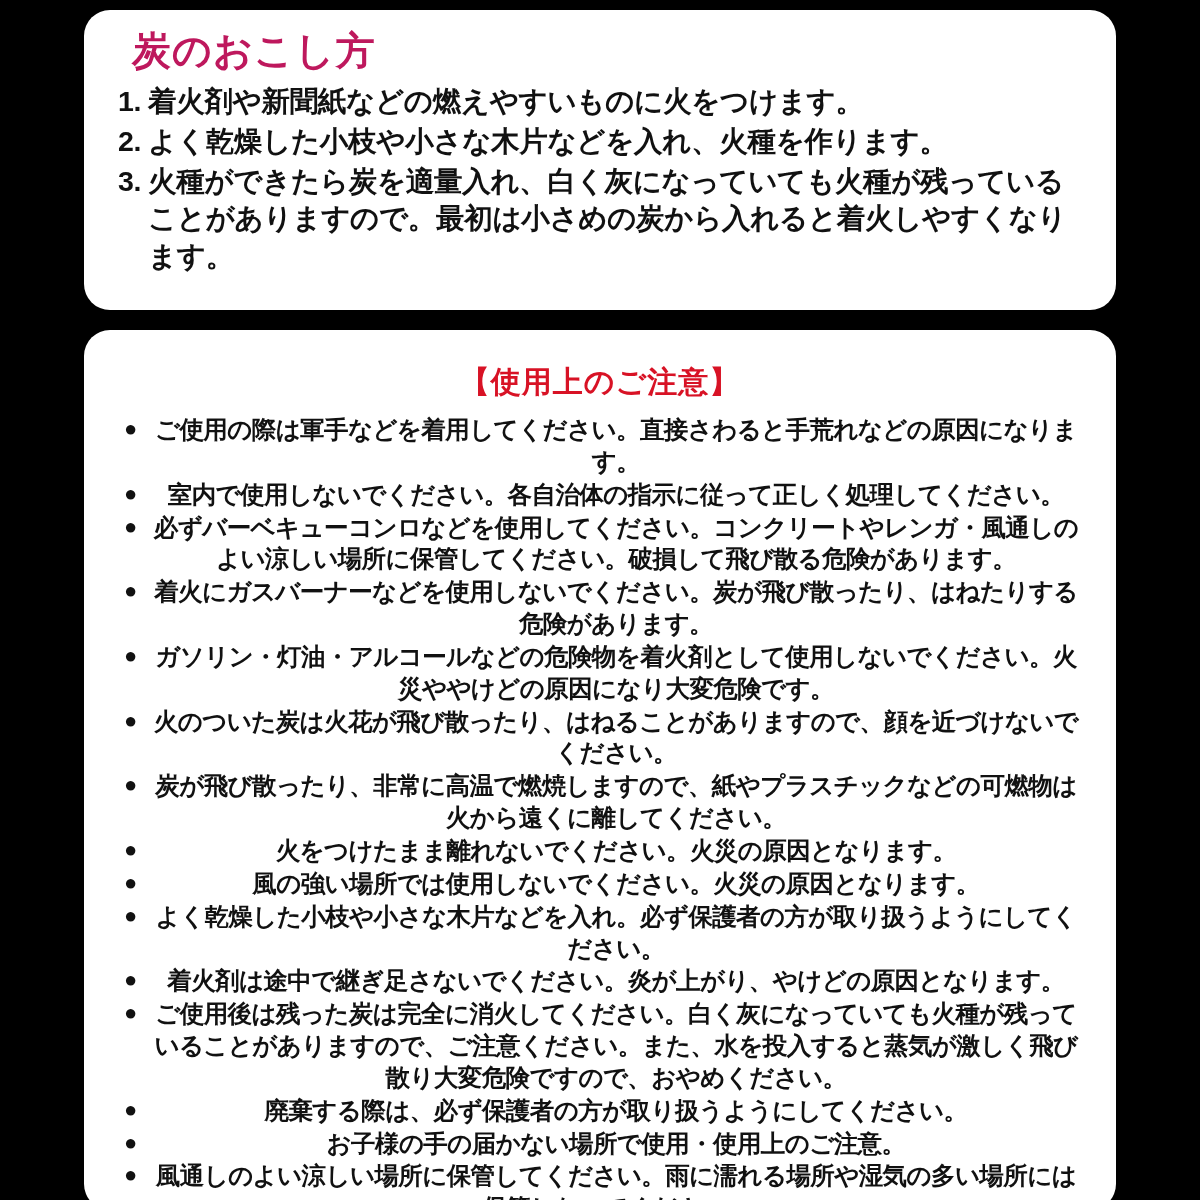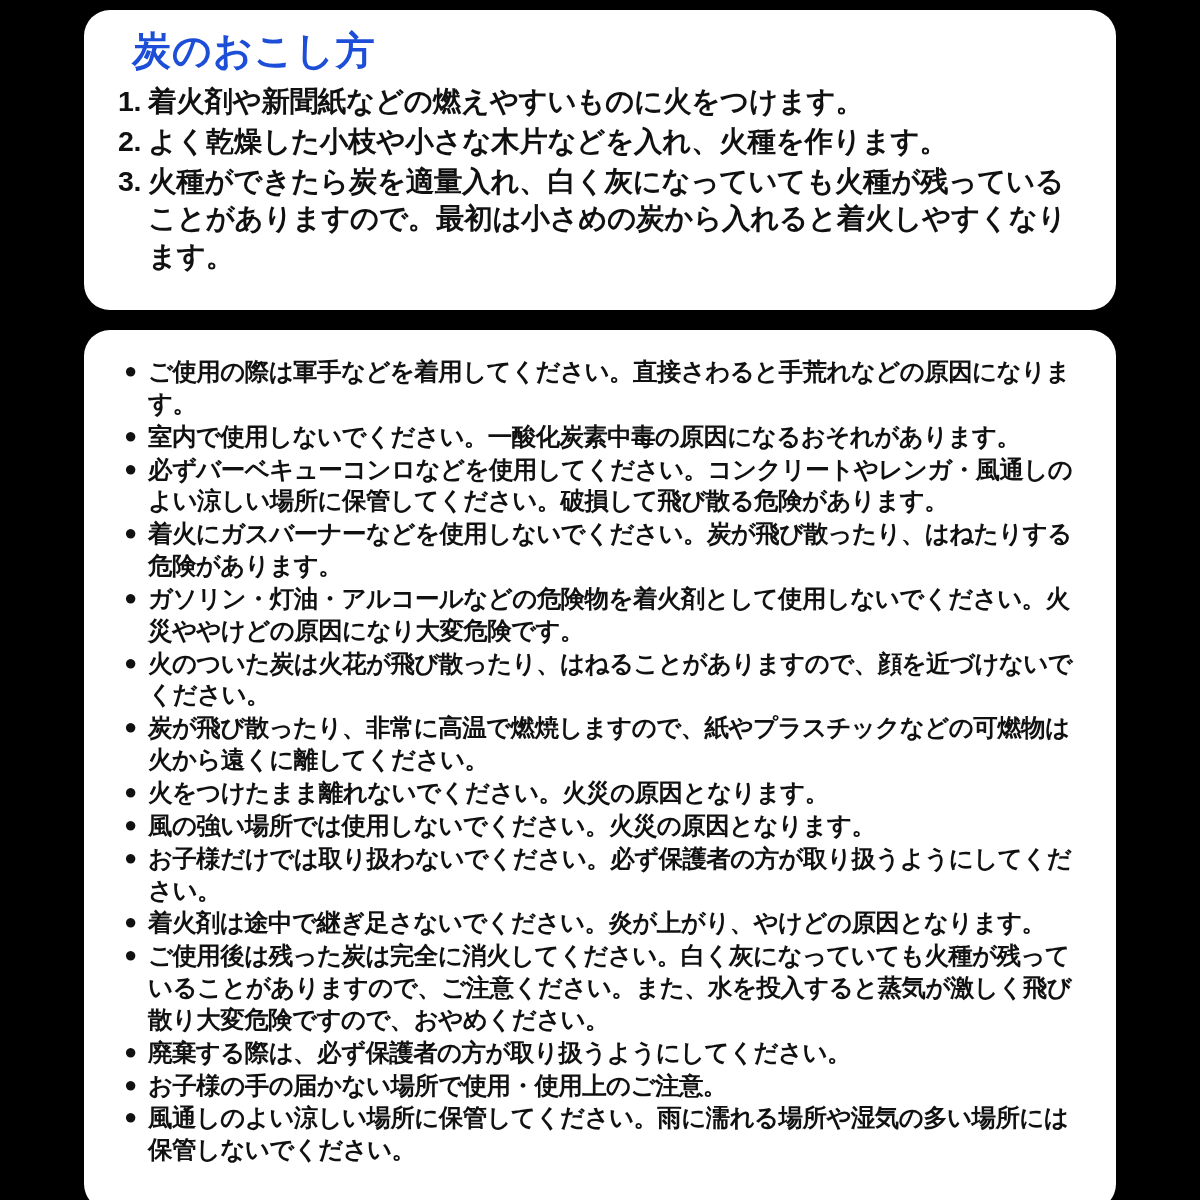--- a/index.html
+++ b/index.html
@@ -38,21 +38,21 @@
   .card-bottom {
     position: absolute;
     left: 84px;
     top: 330px;
     width: 1032px;
     height: 880px;
     padding: 26px 26px 10px 26px;
   }
 
   .howto-title {
-    color: #1d4ed8;
+    color: #be185d;
     font-size: 39px;
     font-weight: bold;
     letter-spacing: 1px;
     margin: 0 0 8px 14px;
     line-height: 1.2;
   }
 
   .howto-list {
     list-style: none;
     margin: 0;
@@ -103,20 +103,21 @@
     margin-bottom: 1px;
   }
   .bullet {
     flex: 0 0 auto;
     width: 24px;
     font-size: 22px;
     line-height: 1.38;
   }
   .caution-text {
     flex: 1 1 auto;
+    text-align: center;
   }
 </style>
 </head>
 <body>
 
 <div class="page">
 
   <section class="card card-top">
     <h1 class="howto-title">炭のおこし方</h1>
     <ol class="howto-list">
@@ -129,28 +130,29 @@
         <span class="howto-text">よく乾燥した小枝や小さな木片などを入れ、火種を作ります。</span>
       </li>
       <li class="howto-item">
         <span class="howto-num">3.</span>
         <span class="howto-text">火種ができたら炭を適量入れ、白く灰になっていても火種が残っていることがありますので。最初は小さめの炭から入れると着火しやすくなります。</span>
       </li>
     </ol>
   </section>
 
   <section class="card card-bottom">
+    <h2 class="caution-title">【使用上のご注意】</h2>
     <ul class="caution-list">
       <li class="caution-item">
         <span class="bullet">●</span>
         <span class="caution-text">ご使用の際は軍手などを着用してください。直接さわると手荒れなどの原因になります。</span>
       </li>
       <li class="caution-item">
         <span class="bullet">●</span>
-        <span class="caution-text">室内で使用しないでください。一酸化炭素中毒の原因になるおそれがあります。</span>
+        <span class="caution-text">室内で使用しないでください。各自治体の指示に従って正しく処理してください。</span>
       </li>
       <li class="caution-item">
         <span class="bullet">●</span>
         <span class="caution-text">必ずバーベキューコンロなどを使用してください。コンクリートやレンガ・風通しのよい涼しい場所に保管してください。破損して飛び散る危険があります。</span>
       </li>
       <li class="caution-item">
         <span class="bullet">●</span>
         <span class="caution-text">着火にガスバーナーなどを使用しないでください。炭が飛び散ったり、はねたりする危険があります。</span>
       </li>
       <li class="caution-item">
@@ -168,21 +170,21 @@
       <li class="caution-item">
         <span class="bullet">●</span>
         <span class="caution-text">火をつけたまま離れないでください。火災の原因となります。</span>
       </li>
       <li class="caution-item">
         <span class="bullet">●</span>
         <span class="caution-text">風の強い場所では使用しないでください。火災の原因となります。</span>
       </li>
       <li class="caution-item">
         <span class="bullet">●</span>
-        <span class="caution-text">お子様だけでは取り扱わないでください。必ず保護者の方が取り扱うようにしてください。</span>
+        <span class="caution-text">よく乾燥した小枝や小さな木片などを入れ。必ず保護者の方が取り扱うようにしてください。</span>
       </li>
       <li class="caution-item">
         <span class="bullet">●</span>
         <span class="caution-text">着火剤は途中で継ぎ足さないでください。炎が上がり、やけどの原因となります。</span>
       </li>
       <li class="caution-item">
         <span class="bullet">●</span>
         <span class="caution-text">ご使用後は残った炭は完全に消火してください。白く灰になっていても火種が残っていることがありますので、ご注意ください。また、水を投入すると蒸気が激しく飛び散り大変危険ですので、おやめください。</span>
       </li>
       <li class="caution-item">

